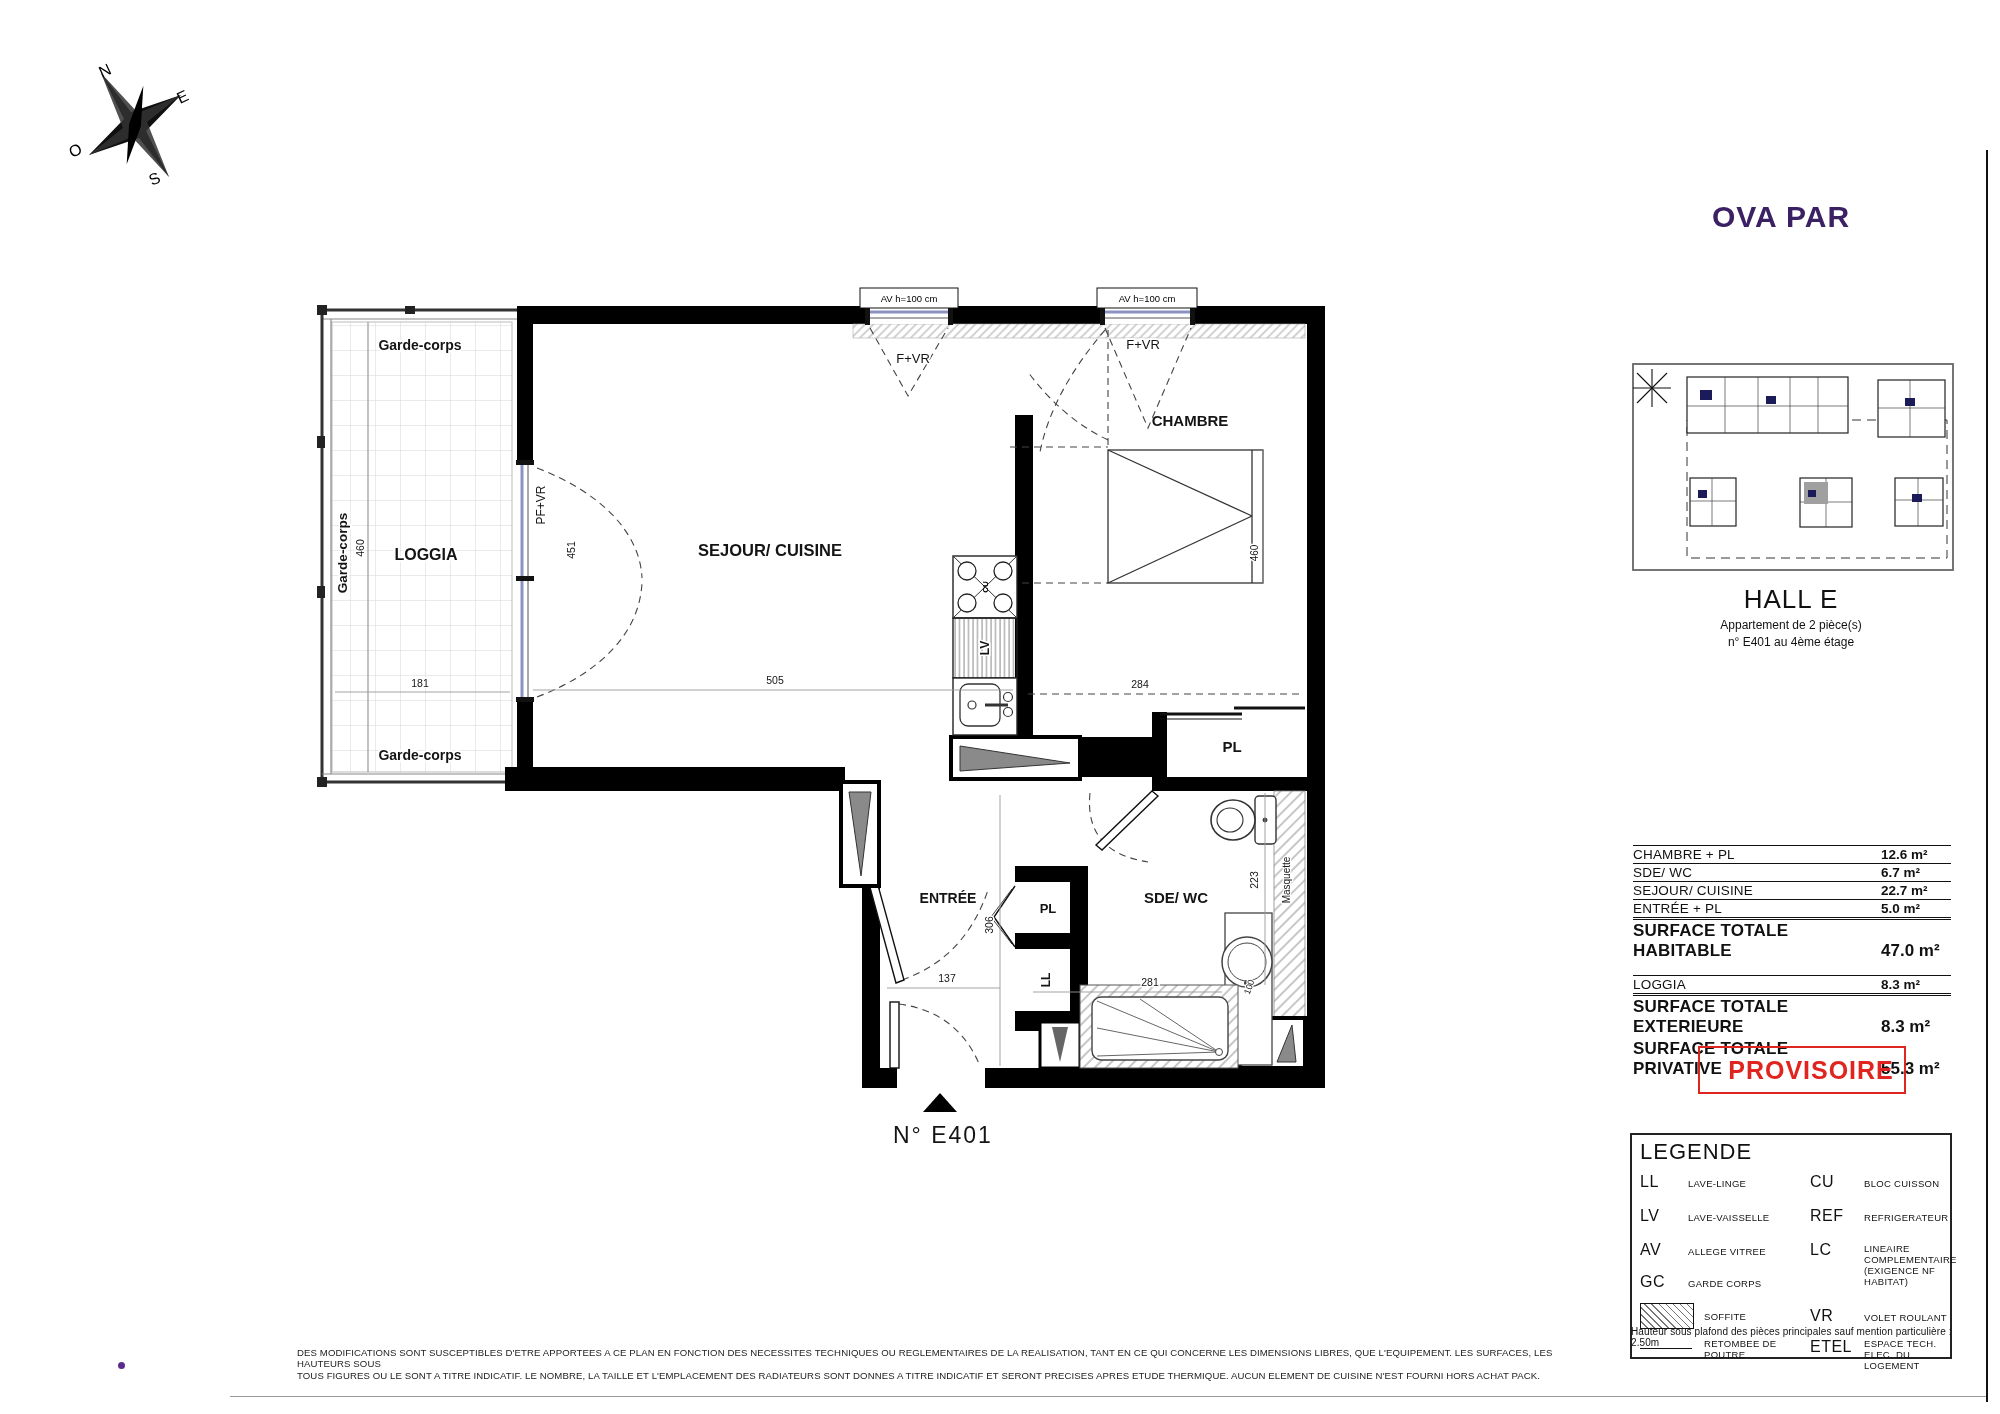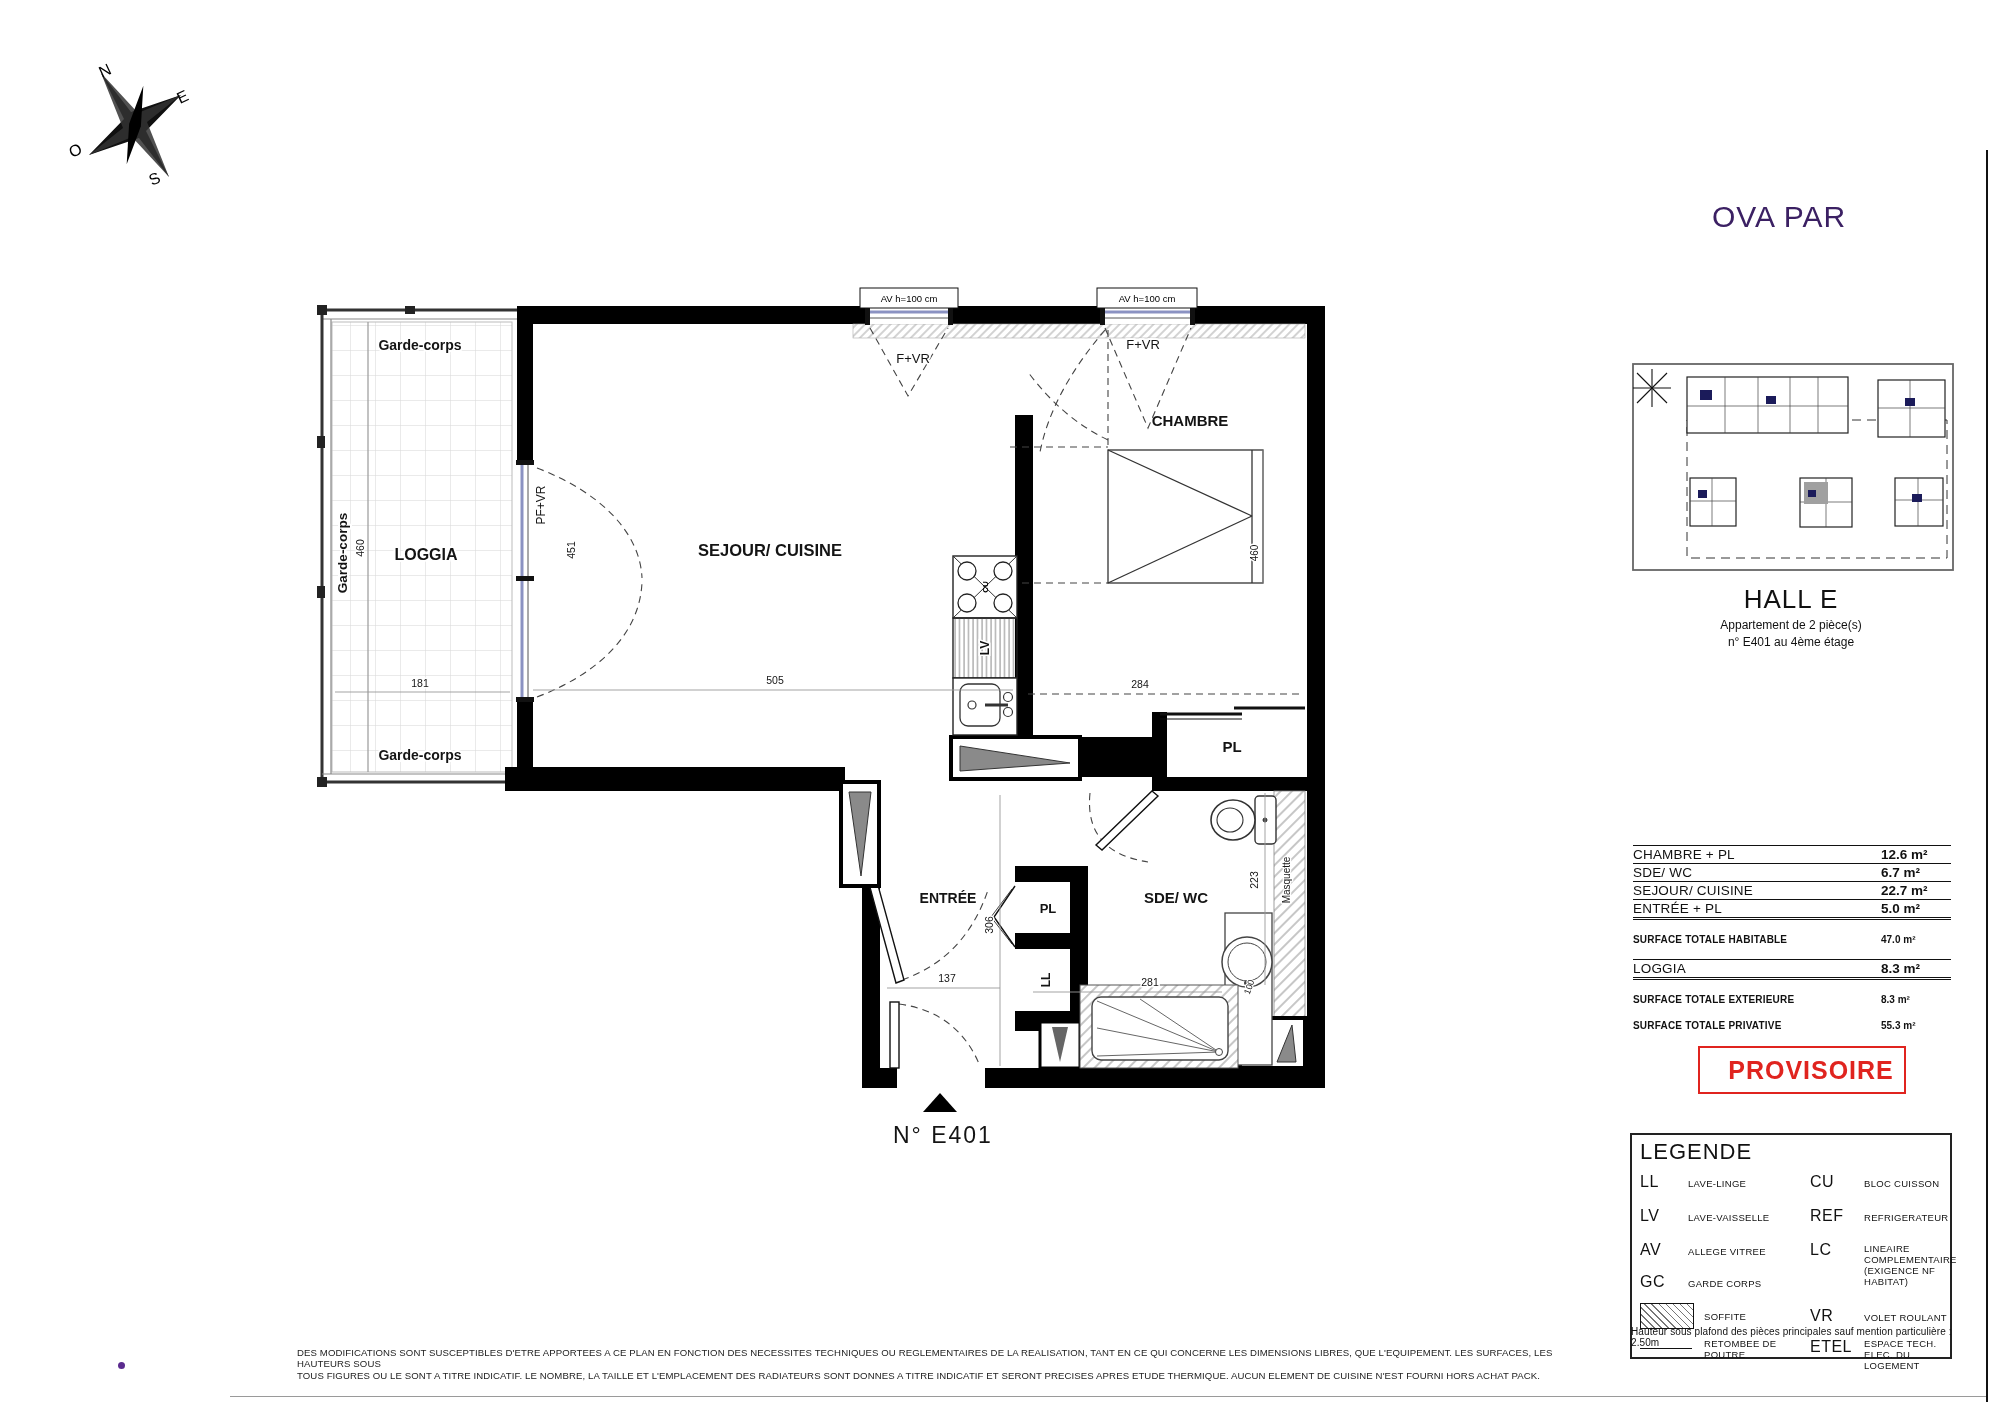--- a/index.html
+++ b/index.html
@@ -1,29 +1,29 @@
 <!DOCTYPE html>
 <html><head>
 <meta charset="utf-8">
 <style>
   html,body{margin:0;padding:0;background:#e8e8e8;}
   #sheet{position:relative;width:2000px;height:1414px;background:#ffffff;overflow:hidden;
          font-family:"Liberation Sans", sans-serif;color:#111;}
   .abs{position:absolute;}
   
-  #logo{left:1712px;top:200px;font-size:30px;font-weight:normal;letter-spacing:1px;}
+  #logo{left:1712px;top:200px;font-size:30px;font-weight:bold;letter-spacing:1px;}
   #hallblock{left:1630px;top:584px;width:322px;text-align:center;}
   #hall-title{font-size:26px;letter-spacing:1px;}
   .hall-sub{font-size:12px;margin-top:3px;}
   
   #surftable{left:1633px;top:845px;width:318px;}
   .srow{display:flex;align-items:flex-end;padding:1px 0 1px 0;}
   .srow .lab{flex:1;font-size:13.5px;font-weight:400;letter-spacing:.2px;}
   .srow .val{width:70px;font-size:13.5px;font-weight:600;}
-  .srow.tot .lab,.srow.tot .val{font-size:10px;font-weight:800;margin-top:13px;}
+  .srow.tot .lab,.srow.tot .val{font-size:17px;font-weight:800;}
   .bt1{border-top:1.2px solid #111;}
   .btd{border-top:3px double #111;}
   .bbd{border-bottom:3px double #111;}
   .gap{height:13px;}
   
   #stamp{left:1698px;top:1046px;width:186px;height:44px;border:2.5px solid #e0241f;
          display:flex;align-items:center;justify-content:center;
          color:#e0241f;font-size:25px;font-weight:bold;letter-spacing:1px;padding-left:18px;}
   
   #legend{left:1630px;top:1097px;width:322px;height:226px;border:2px solid #222;box-sizing:border-box;margin-top:36px;}

